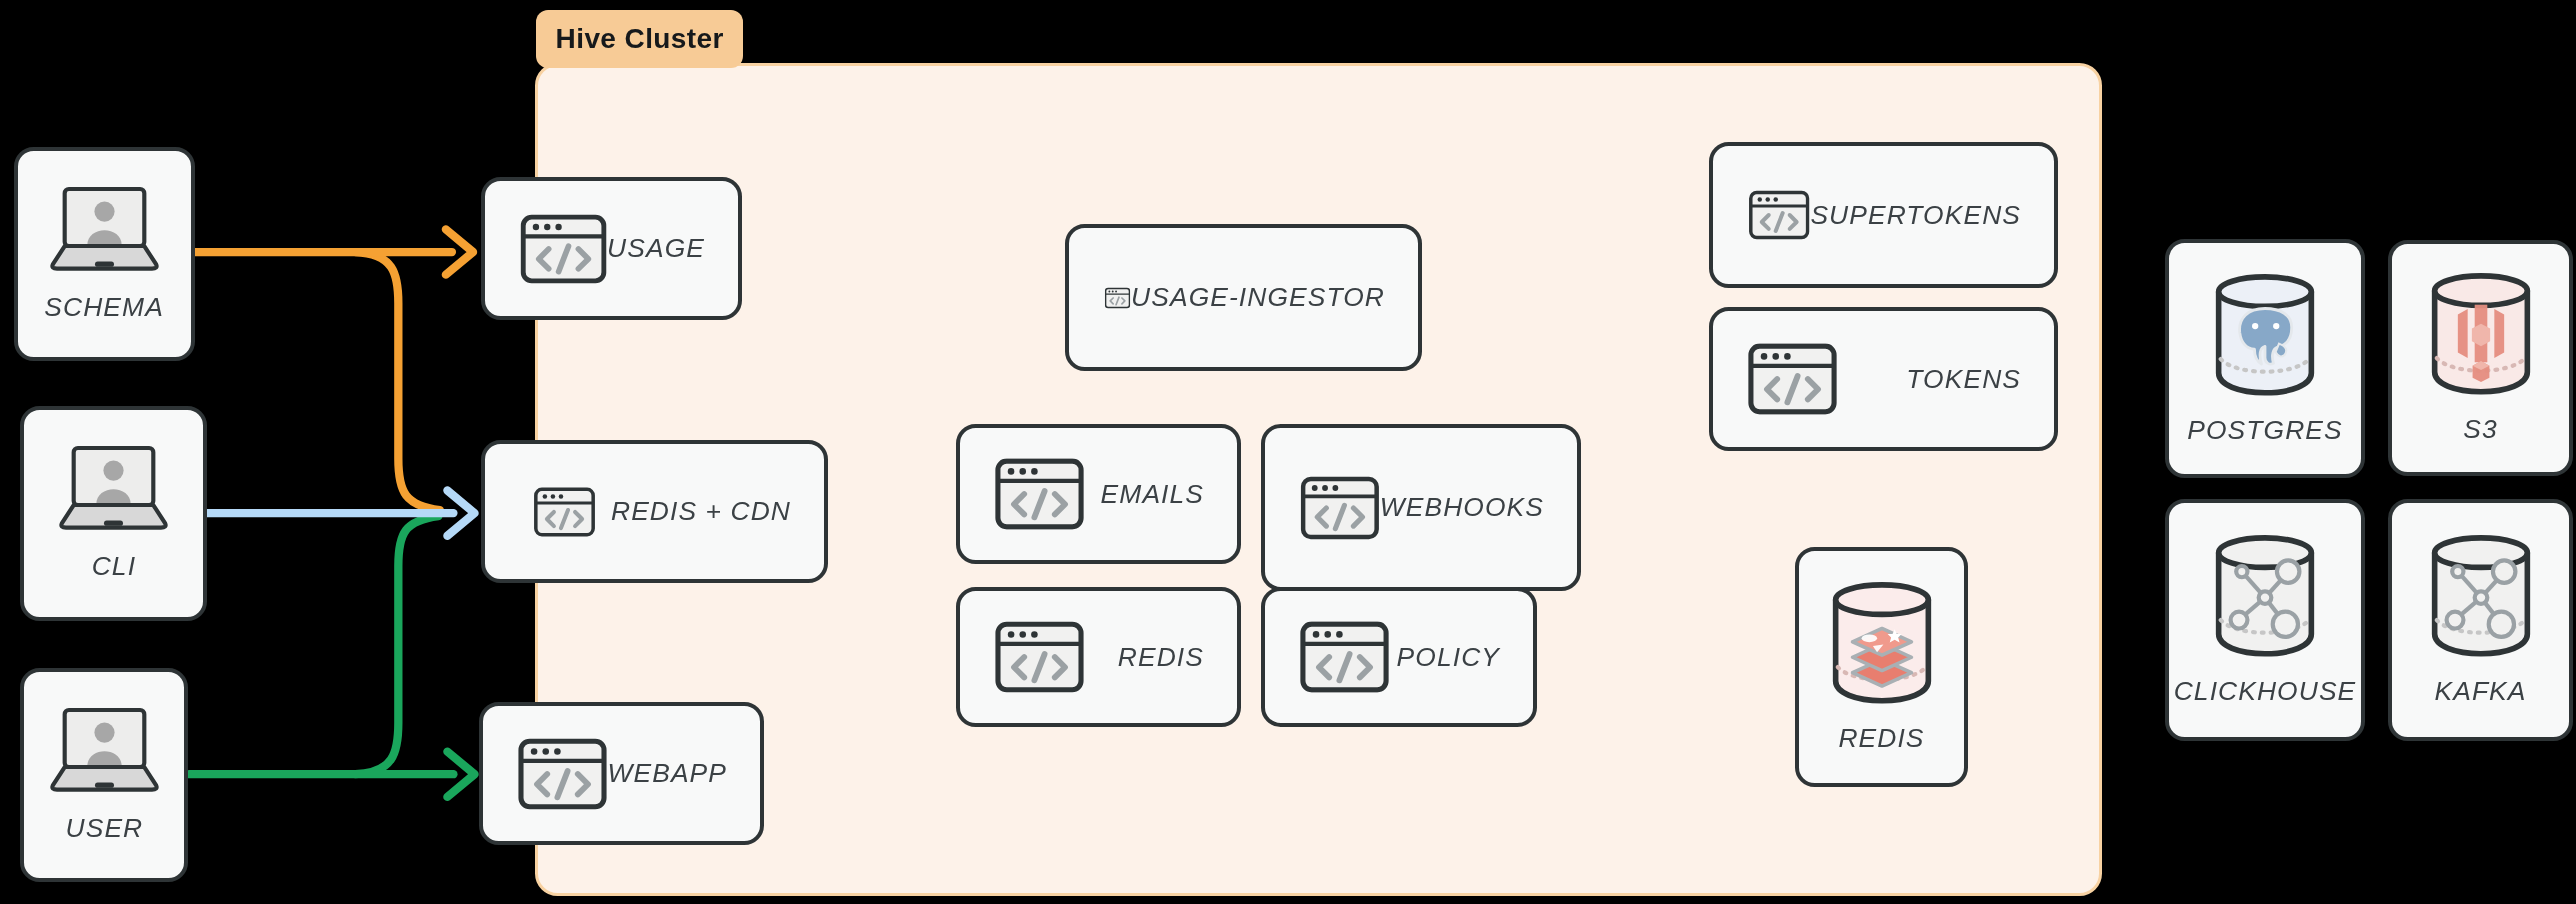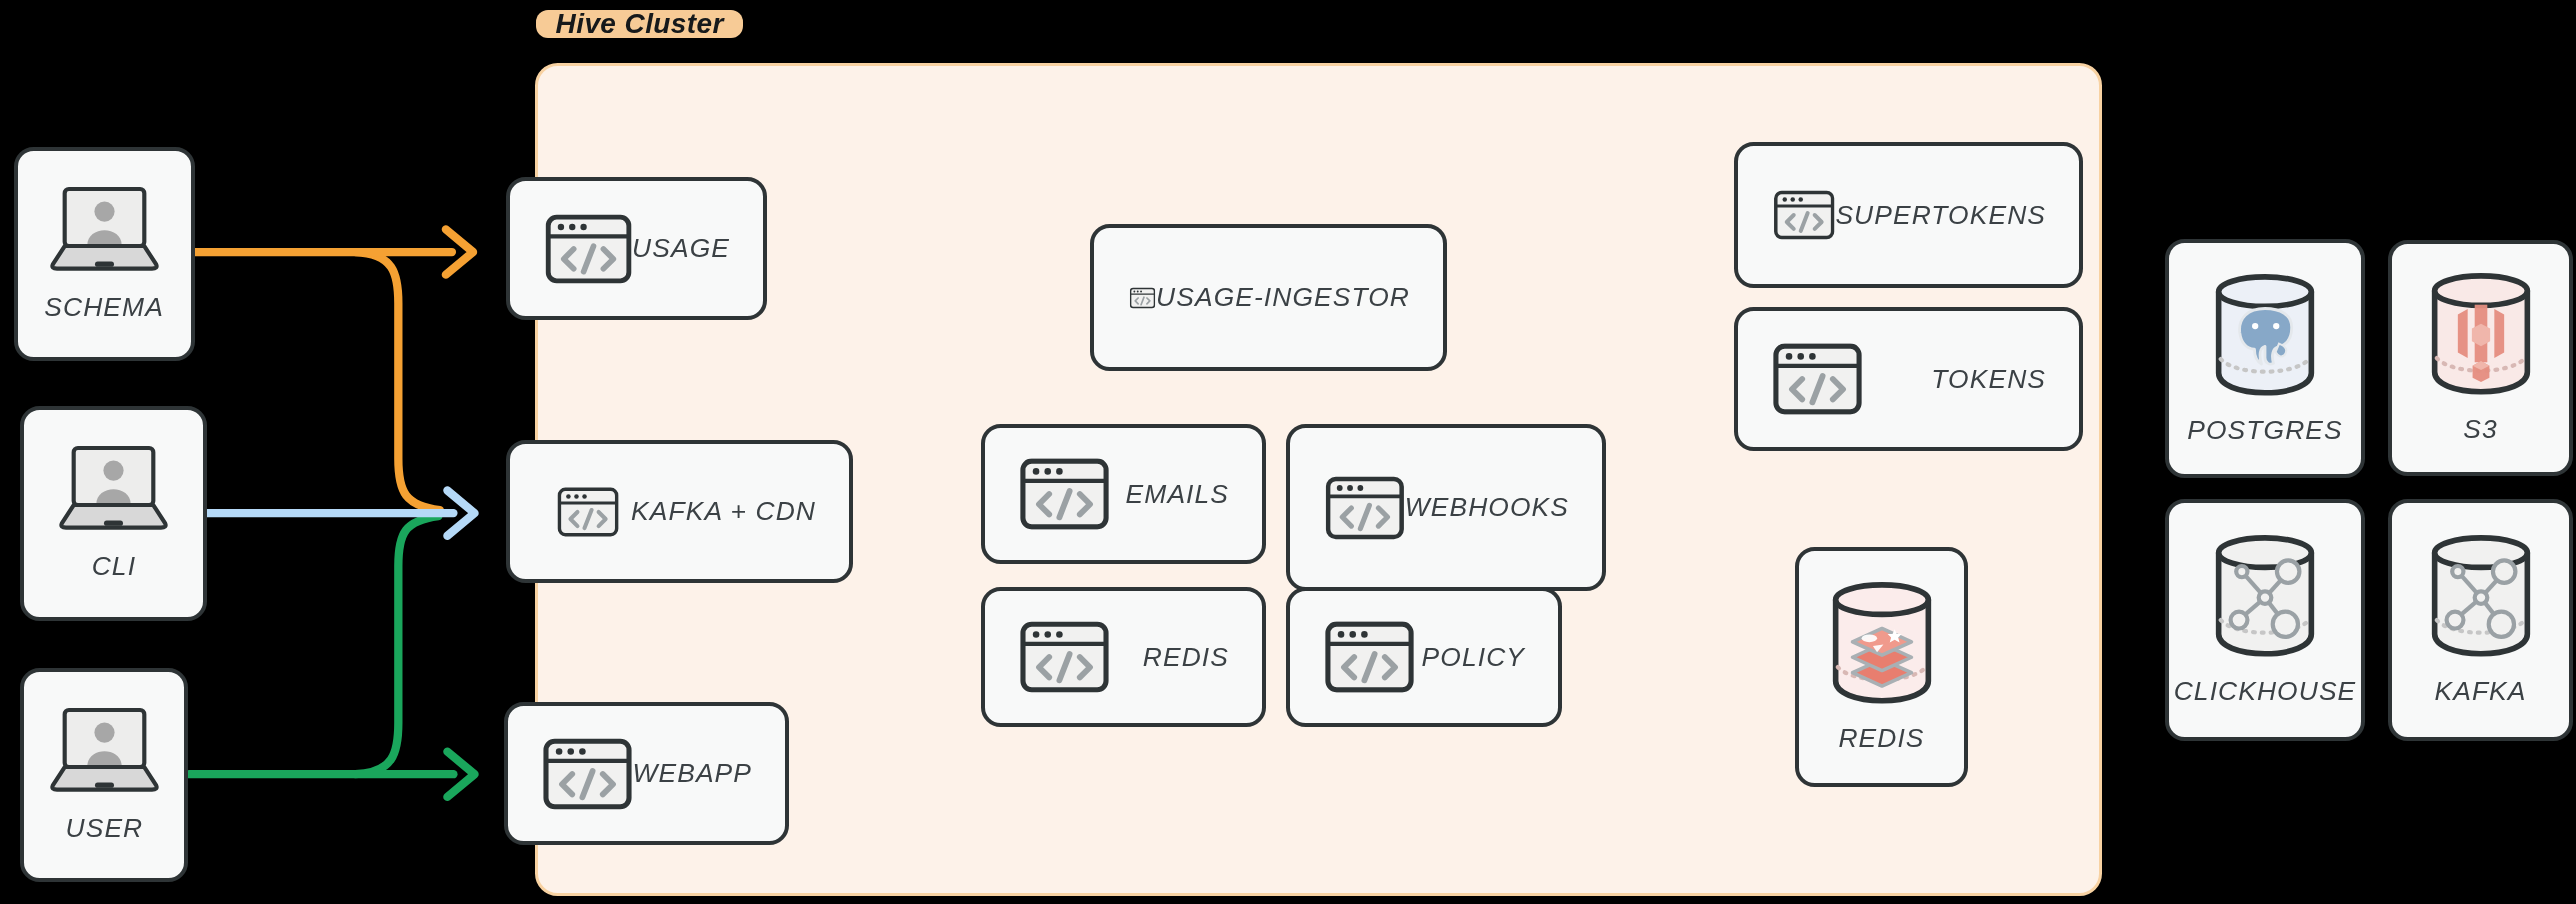--- a/index.html
+++ b/index.html
@@ -6,30 +6,30 @@
   #canvas{
     position:relative;width:2576px;height:904px;background:#000;overflow:hidden;
     font-family:"Liberation Sans","DejaVu Sans",sans-serif;
   }
   #cluster{
     position:absolute;left:535px;top:63px;width:1567px;height:833px;
     background:#FDF2E9;border:3px solid #F8D2A2;border-radius:22.6px;
     box-sizing:border-box;z-index:1;
   }
   #cluster-badge{
-    position:absolute;left:536px;top:9.8px;height:28px;z-index:3;
+    position:absolute;left:536px;top:9.8px;height:58px;z-index:3;
     background:#F7CB96;border-radius:12px;display:flex;align-items:center;
-    padding:0 19.6px;font-size:28px;font-weight:bold;color:#16191b;letter-spacing:0.4px;font-style:italic;
+    padding:0 19.6px;font-size:28px;font-weight:bold;color:#16191b;letter-spacing:0.4px;
   }
   #arrows{position:absolute;left:0;top:0;z-index:2;}
   .node{
     position:absolute;background:#F8F9F9;border:4.5px solid #2E3436;border-radius:19.6px;
     box-sizing:border-box;display:flex;align-items:center;z-index:3;
   }
-  .svc{flex-direction:row;justify-content:space-between;padding:0 33px 0 35px;margin-left:25px;}
+  .svc{flex-direction:row;justify-content:space-between;padding:0 33px 0 35px;}
   .col{flex-direction:column;justify-content:center;gap:18px;}
   .lbl{
     font-style:italic;font-size:26.4px;color:#3B4145;letter-spacing:1.1px;
     white-space:nowrap;
   }
   svg{display:block;}
 </style>
 </head>
 <body>
 
@@ -166,21 +166,21 @@
   <div class="node svc" style="left:481px;top:177px;width:261px;height:143px">
     <svg width="89" height="72" viewBox="0 0 113.953 95">
         <use href="#ic-window"></use>
       </svg>
     <span class="lbl">USAGE</span>
   </div>
   <div class="node svc" style="left:481px;top:440px;width:347px;height:143px">
     <svg width="89" height="72" viewBox="0 0 80.9844 95">
         <use href="#ic-window"></use>
       </svg>
-    <span class="lbl">KAFKA + CDN</span>
+    <span class="lbl">REDIS + CDN</span>
   </div>
   <div class="node svc" style="left:479px;top:702px;width:285px;height:143px">
     <svg width="89" height="72" viewBox="0 0 117.234 95">
         <use href="#ic-window"></use>
       </svg>
     <span class="lbl">WEBAPP</span>
   </div>
 
   <div class="node svc" style="left:1065px;top:224px;width:357px;height:147px">
     <svg width="89" height="72" viewBox="0 0 33.6406 95">

